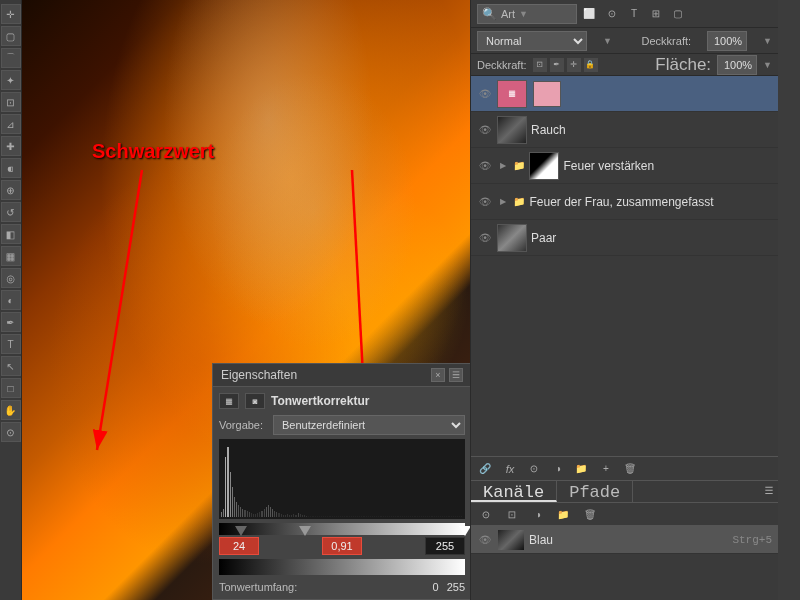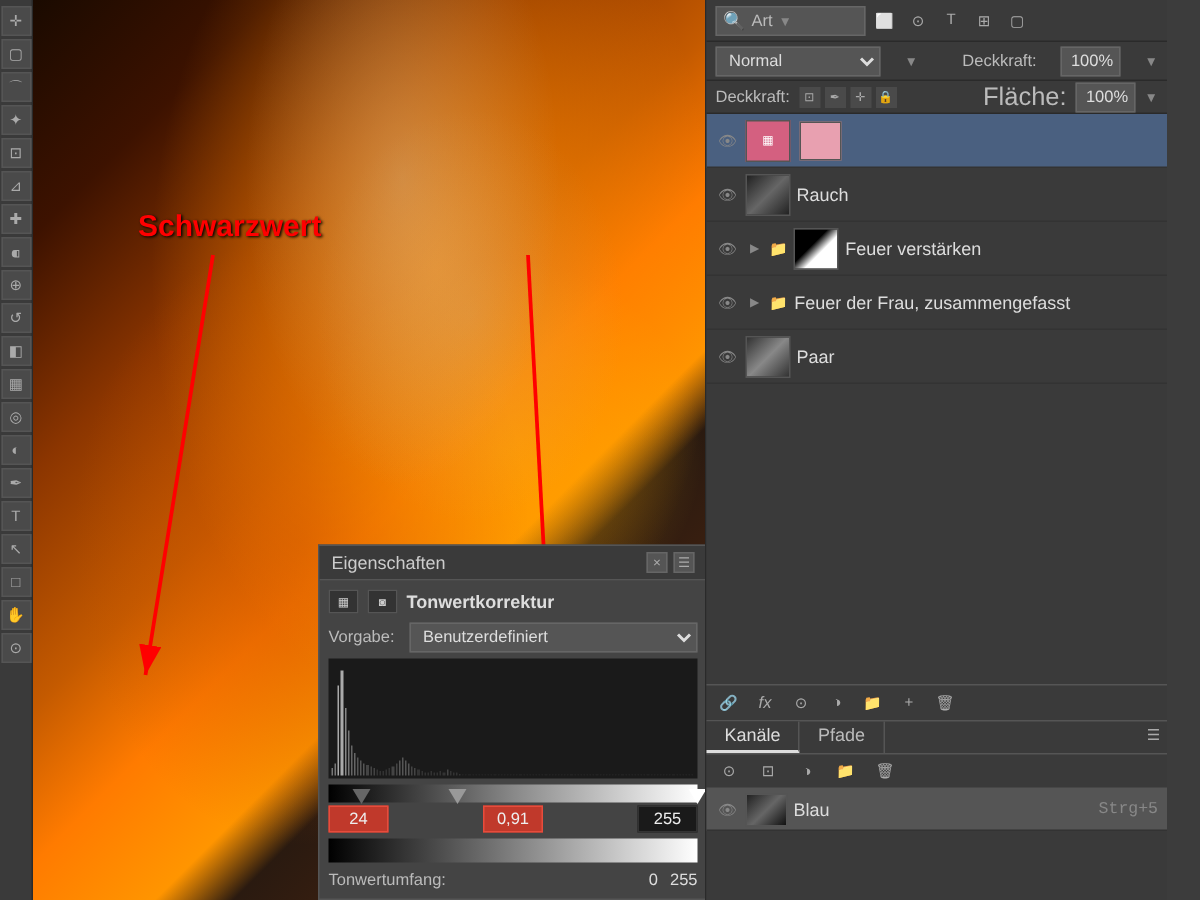--- a/index.html
+++ b/index.html
@@ -500,24 +500,25 @@
     }
 
     .bottom-tabs {
       display: flex;
       height: 22px;
       border-bottom: 1px solid #555;
     }
 
     .bottom-tab {
       padding: 2px 12px;
-      font-size: 12px;
+      font-size: 17px;
       color: #bbb;
       cursor: pointer;
       border-right: 1px solid #555;
+      font-family: Liberation Mono, monospace;
     }
 
     .bottom-tab.active {
       color: #ddd;
       border-bottom: 2px solid #ddd;
       background: #3a3a3a;
     }
 
     .bottom-toolbar {
       display: flex;

